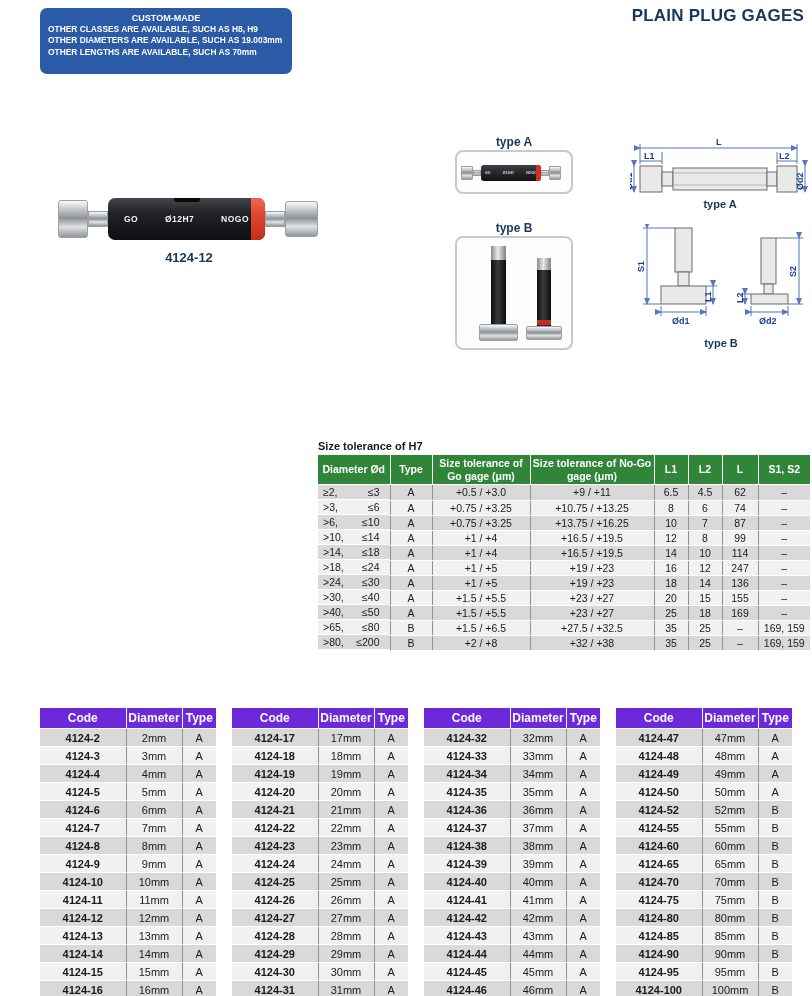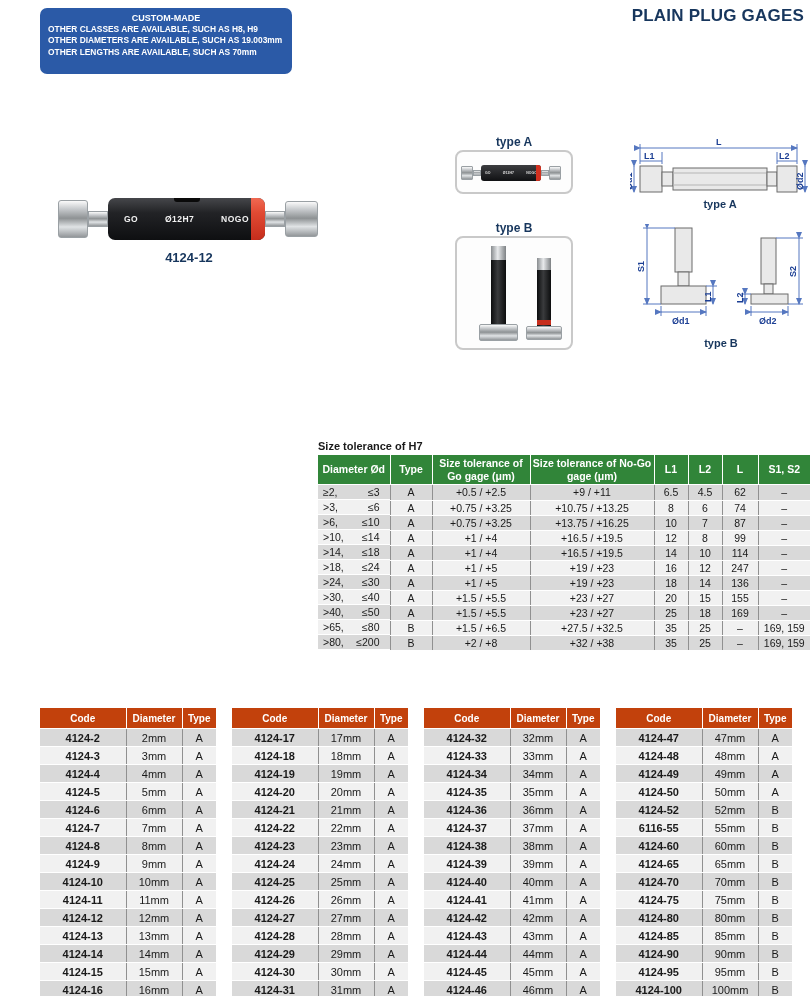--- a/index.html
+++ b/index.html
@@ -79,21 +79,21 @@
   .tol-table th:first-child{border-left:none;}
   .tol-table td{border-left:1px solid #909090;border-bottom:1px solid #fff;text-align:center;
     height:14px;padding:0 2px;font-size:10.5px;}
   .tol-table td:first-child{border-left:none;}
   .tol-table tr:nth-child(odd) td{background:#d9d9d9;}
   .tol-table tr:nth-child(even) td{background:#f1f1f1;}
   .tol-table td.split{display:flex;justify-content:space-between;padding:0 10px 0 5px;align-items:center;border-left:none;}
 
   
   .code-table{width:176px;font-size:11px;position:absolute;top:708px;}
-  .code-table th{background:#c2410c;color:#fff;font-weight:bold;font-size:10px;height:20px;
+  .code-table th{background:#6d28d9;color:#fff;font-weight:bold;font-size:12px;height:20px;
     border-left:1px solid #fff;border-bottom:1px solid #fff;text-align:center;padding:0;}
   .code-table th:first-child{border-left:none;}
   .code-table td{border-left:1px solid #909090;border-bottom:1px solid #fff;text-align:center;height:17px;padding:0;}
   .code-table td:first-child{border-left:none;font-weight:bold;}
   .code-table tr:nth-child(odd) td{background:#d9d9d9;}
   .code-table tr:nth-child(even) td{background:#f1f1f1;}
 </style>
 </head>
 <body>
 
@@ -258,21 +258,21 @@
             <th>S1, S2</th>
           </tr>
         </thead>
       <tbody>
           <tr>
             <td class="split">
               <span>≥2,</span>
               <span>≤3</span>
             </td>
             <td>A</td>
-            <td>+0.5 / +2.5</td>
+            <td>+0.5 / +3.0</td>
             <td>+9 / +11</td>
             <td>6.5</td>
             <td>4.5</td>
             <td>62</td>
             <td>–</td>
           </tr>
           <tr>
             <td class="split">
               <span>&gt;3,</span>
               <span>≤6</span>
@@ -712,21 +712,21 @@
           <td>4124-50</td>
           <td>50mm</td>
           <td>A</td>
         </tr>
         <tr>
           <td>4124-52</td>
           <td>52mm</td>
           <td>B</td>
         </tr>
         <tr>
-          <td>6116-55</td>
+          <td>4124-55</td>
           <td>55mm</td>
           <td>B</td>
         </tr>
         <tr>
           <td>4124-60</td>
           <td>60mm</td>
           <td>B</td>
         </tr>
         <tr>
           <td>4124-65</td>

